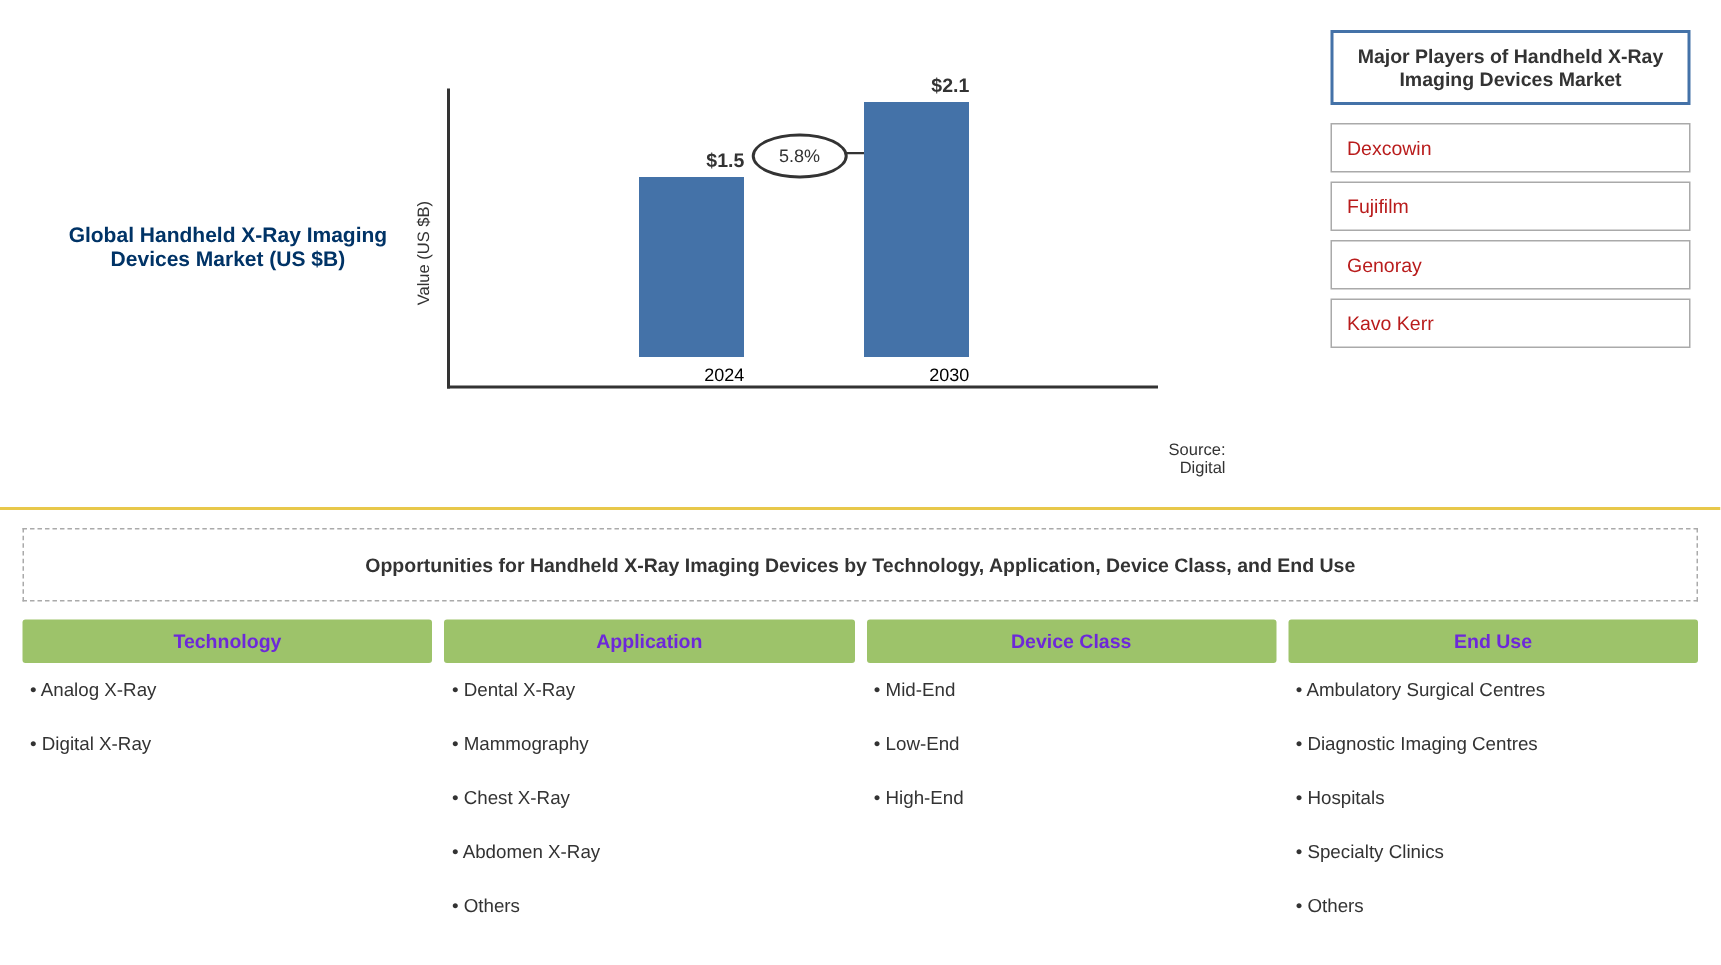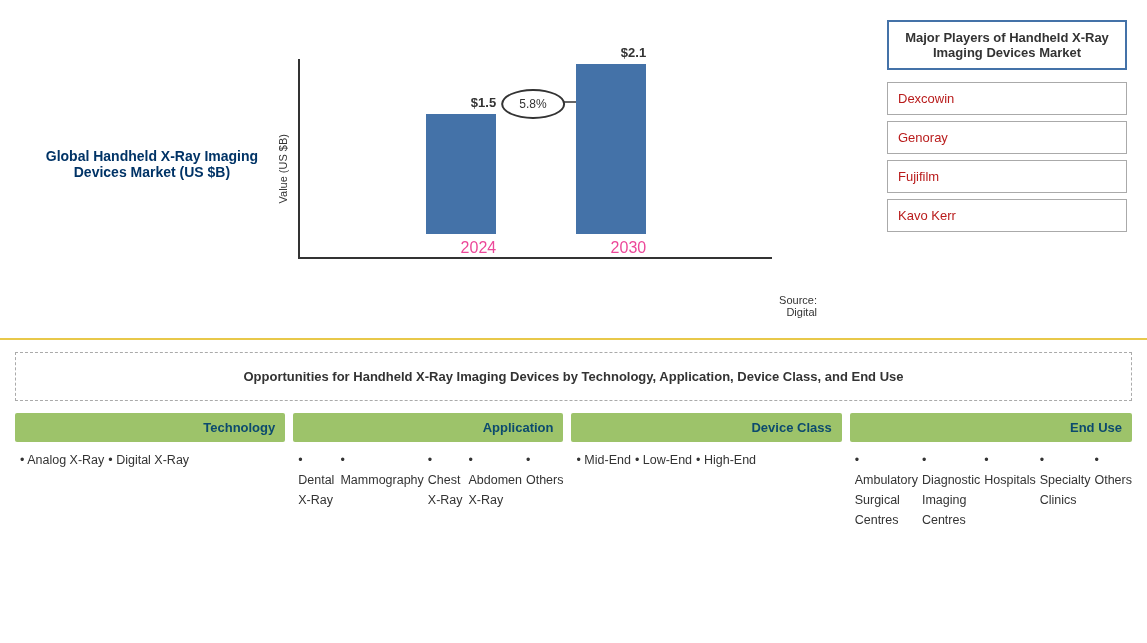--- a/index.html
+++ b/index.html
@@ -74,22 +74,22 @@
       color: #333;
       margin-bottom: 4px;
     }
 
     .bar {
       background: #4472a8;
       width: 70px;
     }
 
     .bar-x-label {
-      font-size: 16px;
-      color: #ec4899;
+      font-size: 12px;
+      color: #000000;
       margin-top: 5px;
     }
 
     .cagr-oval {
       border: 2px solid #333;
       border-radius: 50%;
       padding: 6px 16px;
       font-size: 12px;
       color: #333;
       background: #fff;
@@ -163,32 +163,32 @@
 
     .category-column {
       flex: 1;
       display: flex;
       flex-direction: column;
     }
 
     .category-header {
       background: #9dc36a;
       padding: 7px 10px;
-      text-align: right;
-      font-size: 13px;
-      font-weight: bold;
-      color: #0c4a6e;
+      text-align: center;
+      font-size: 13px;
+      font-weight: bold;
+      color: #6d28d9;
       margin-bottom: 8px;
       border-radius: 2px;
     }
 
     .category-items {
       display: flex;
-      flex-direction: row;
-      gap: 4px;
+      flex-direction: column;
+      gap: 16px;
       padding-left: 5px;
     }
 
     .category-item {
       font-size: 12.5px;
       color: #333;
       line-height: 1.6;
     }
 
     .category-item::before {
@@ -245,22 +245,22 @@
 
       <div class="source-label" style="align-self:flex-end; padding-right:30px; margin-top:4px;">Source: Digital</div>
     </div>
 
     <div class="major-players-panel">
       <div class="major-players-title">
         <span>Major Players of Handheld X-Ray</span><br>
         <span>Imaging Devices Market</span>
       </div>
       <div class="player-item">Dexcowin</div>
+      <div class="player-item">Fujifilm</div>
       <div class="player-item">Genoray</div>
-      <div class="player-item">Fujifilm</div>
       <div class="player-item">Kavo Kerr</div>
     </div>
 
   </div>
 
   <div class="bottom-section">
     <div class="opportunities-title">Opportunities for Handheld X-Ray Imaging Devices by Technology, Application, Device Class, and End Use</div>
 
     <div class="categories-container">
 

